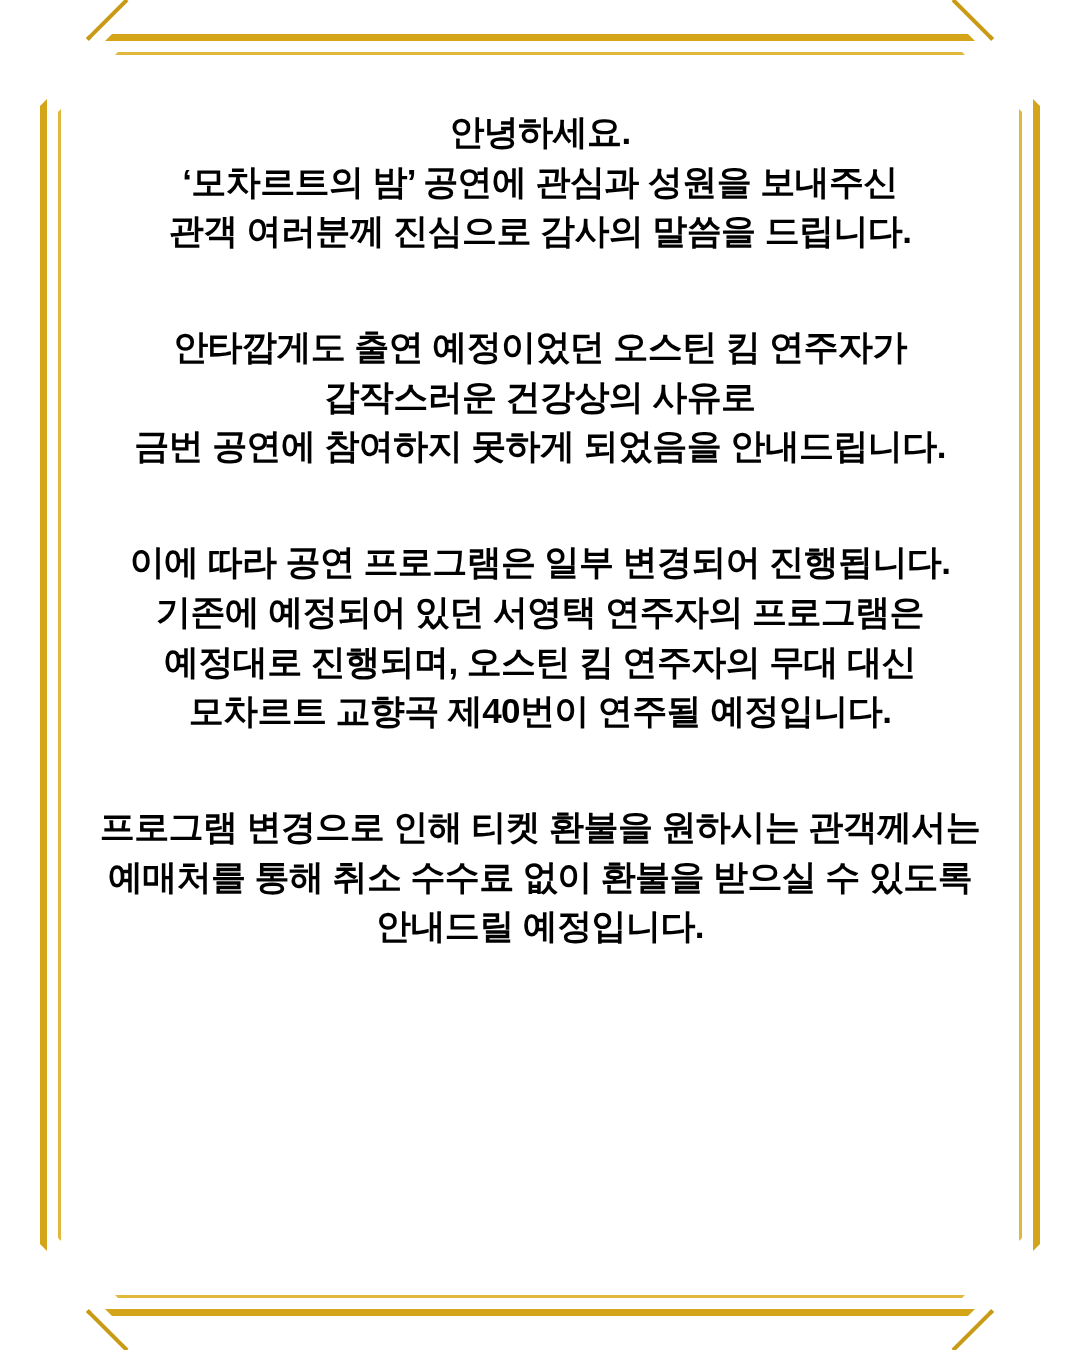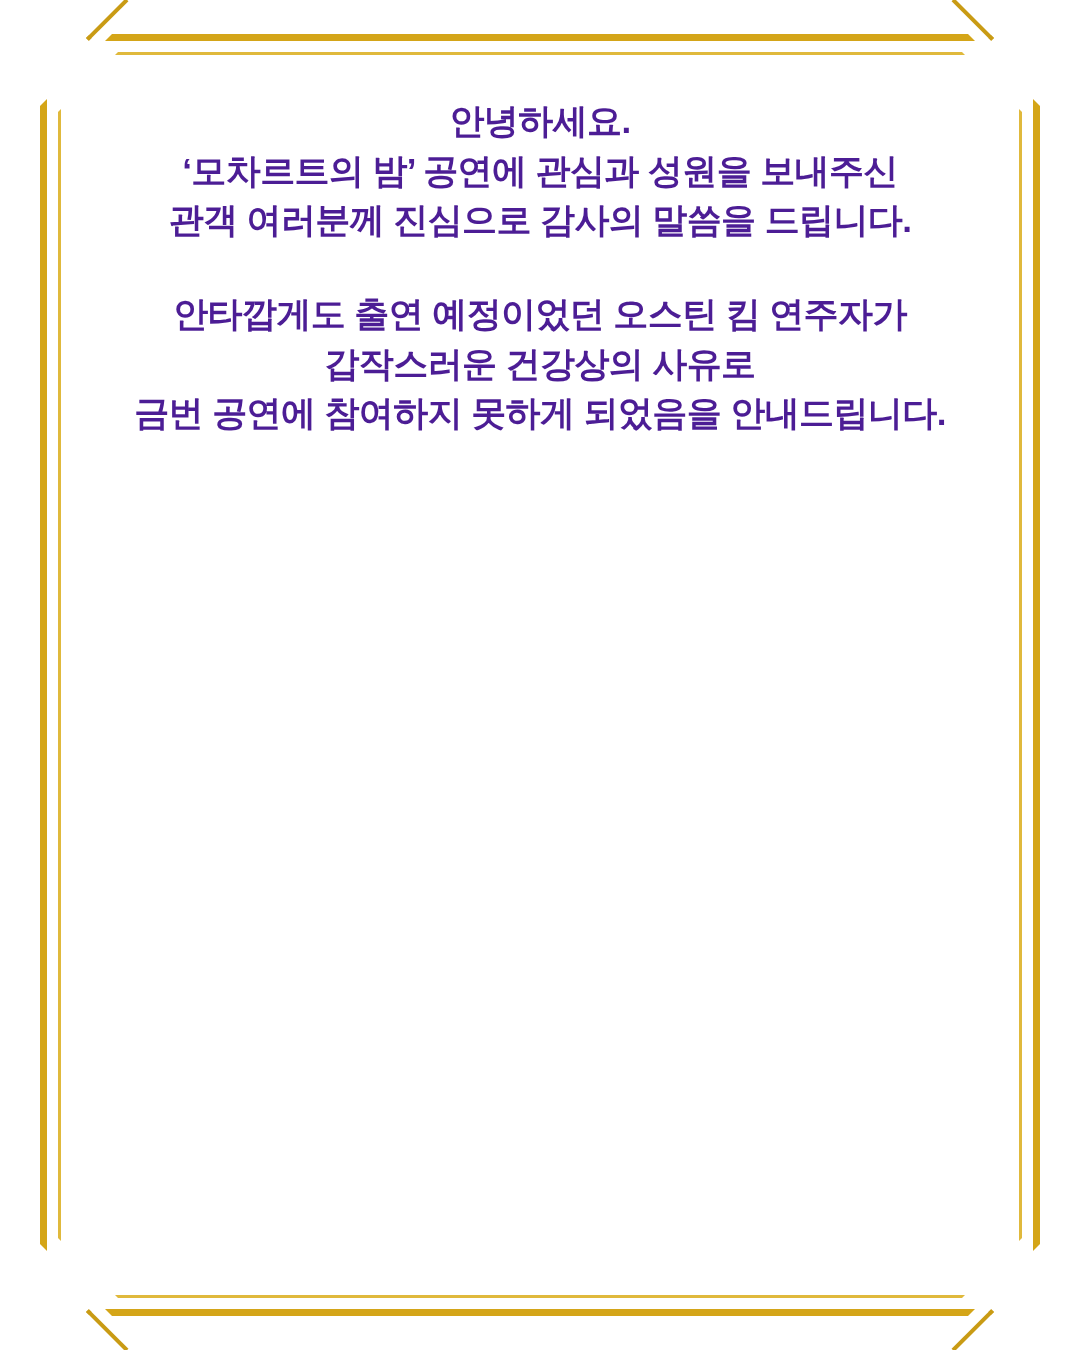--- a/index.html
+++ b/index.html
@@ -93,26 +93,26 @@
     display: flex;
     flex-direction: column;
     justify-content: flex-start;
     align-items: center;
     text-align: center;
     box-sizing: border-box;
   }
 
   .paragraph {
     width: 100%;
-    color: #4c1d95;
+    color: #000000;
     font-weight: bold;
     font-size: 35px;
     line-height: 1.42;
     letter-spacing: -0.6px;
-    margin: 0;
+    margin: 11px;
     white-space: pre-line;
     text-align: center;
   }
 
   .para-gap {
     height: 44px;
     width: 100%;
     flex: 0 0 auto;
   }
 </style>
@@ -134,19 +134,26 @@
     <p class="paragraph">안녕하세요.
 ‘모차르트의 밤’ 공연에 관심과 성원을 보내주신
 관객 여러분께 진심으로 감사의 말씀을 드립니다.</p>
     <div class="para-gap"></div>
 
     <p class="paragraph">안타깝게도 출연 예정이었던 오스틴 킴 연주자가
 갑작스러운 건강상의 사유로
 금번 공연에 참여하지 못하게 되었음을 안내드립니다.</p>
     <div class="para-gap"></div>
 
+    <p class="paragraph">이에 따라 공연 프로그램은 일부 변경되어 진행됩니다.
+기존에 예정되어 있던 서영택 연주자의 프로그램은
+예정대로 진행되며, 오스틴 킴 연주자의 무대 대신
+모차르트 교향곡 제40번이 연주될 예정입니다.</p>
     <div class="para-gap"></div>
 
+    <p class="paragraph">프로그램 변경으로 인해 티켓 환불을 원하시는 관객께서는
+예매처를 통해 취소 수수료 없이 환불을 받으실 수 있도록
+안내드릴 예정입니다.</p>
     <div class="para-gap"></div>
 
 
   </div>
 </div>
 
 </body></html>

